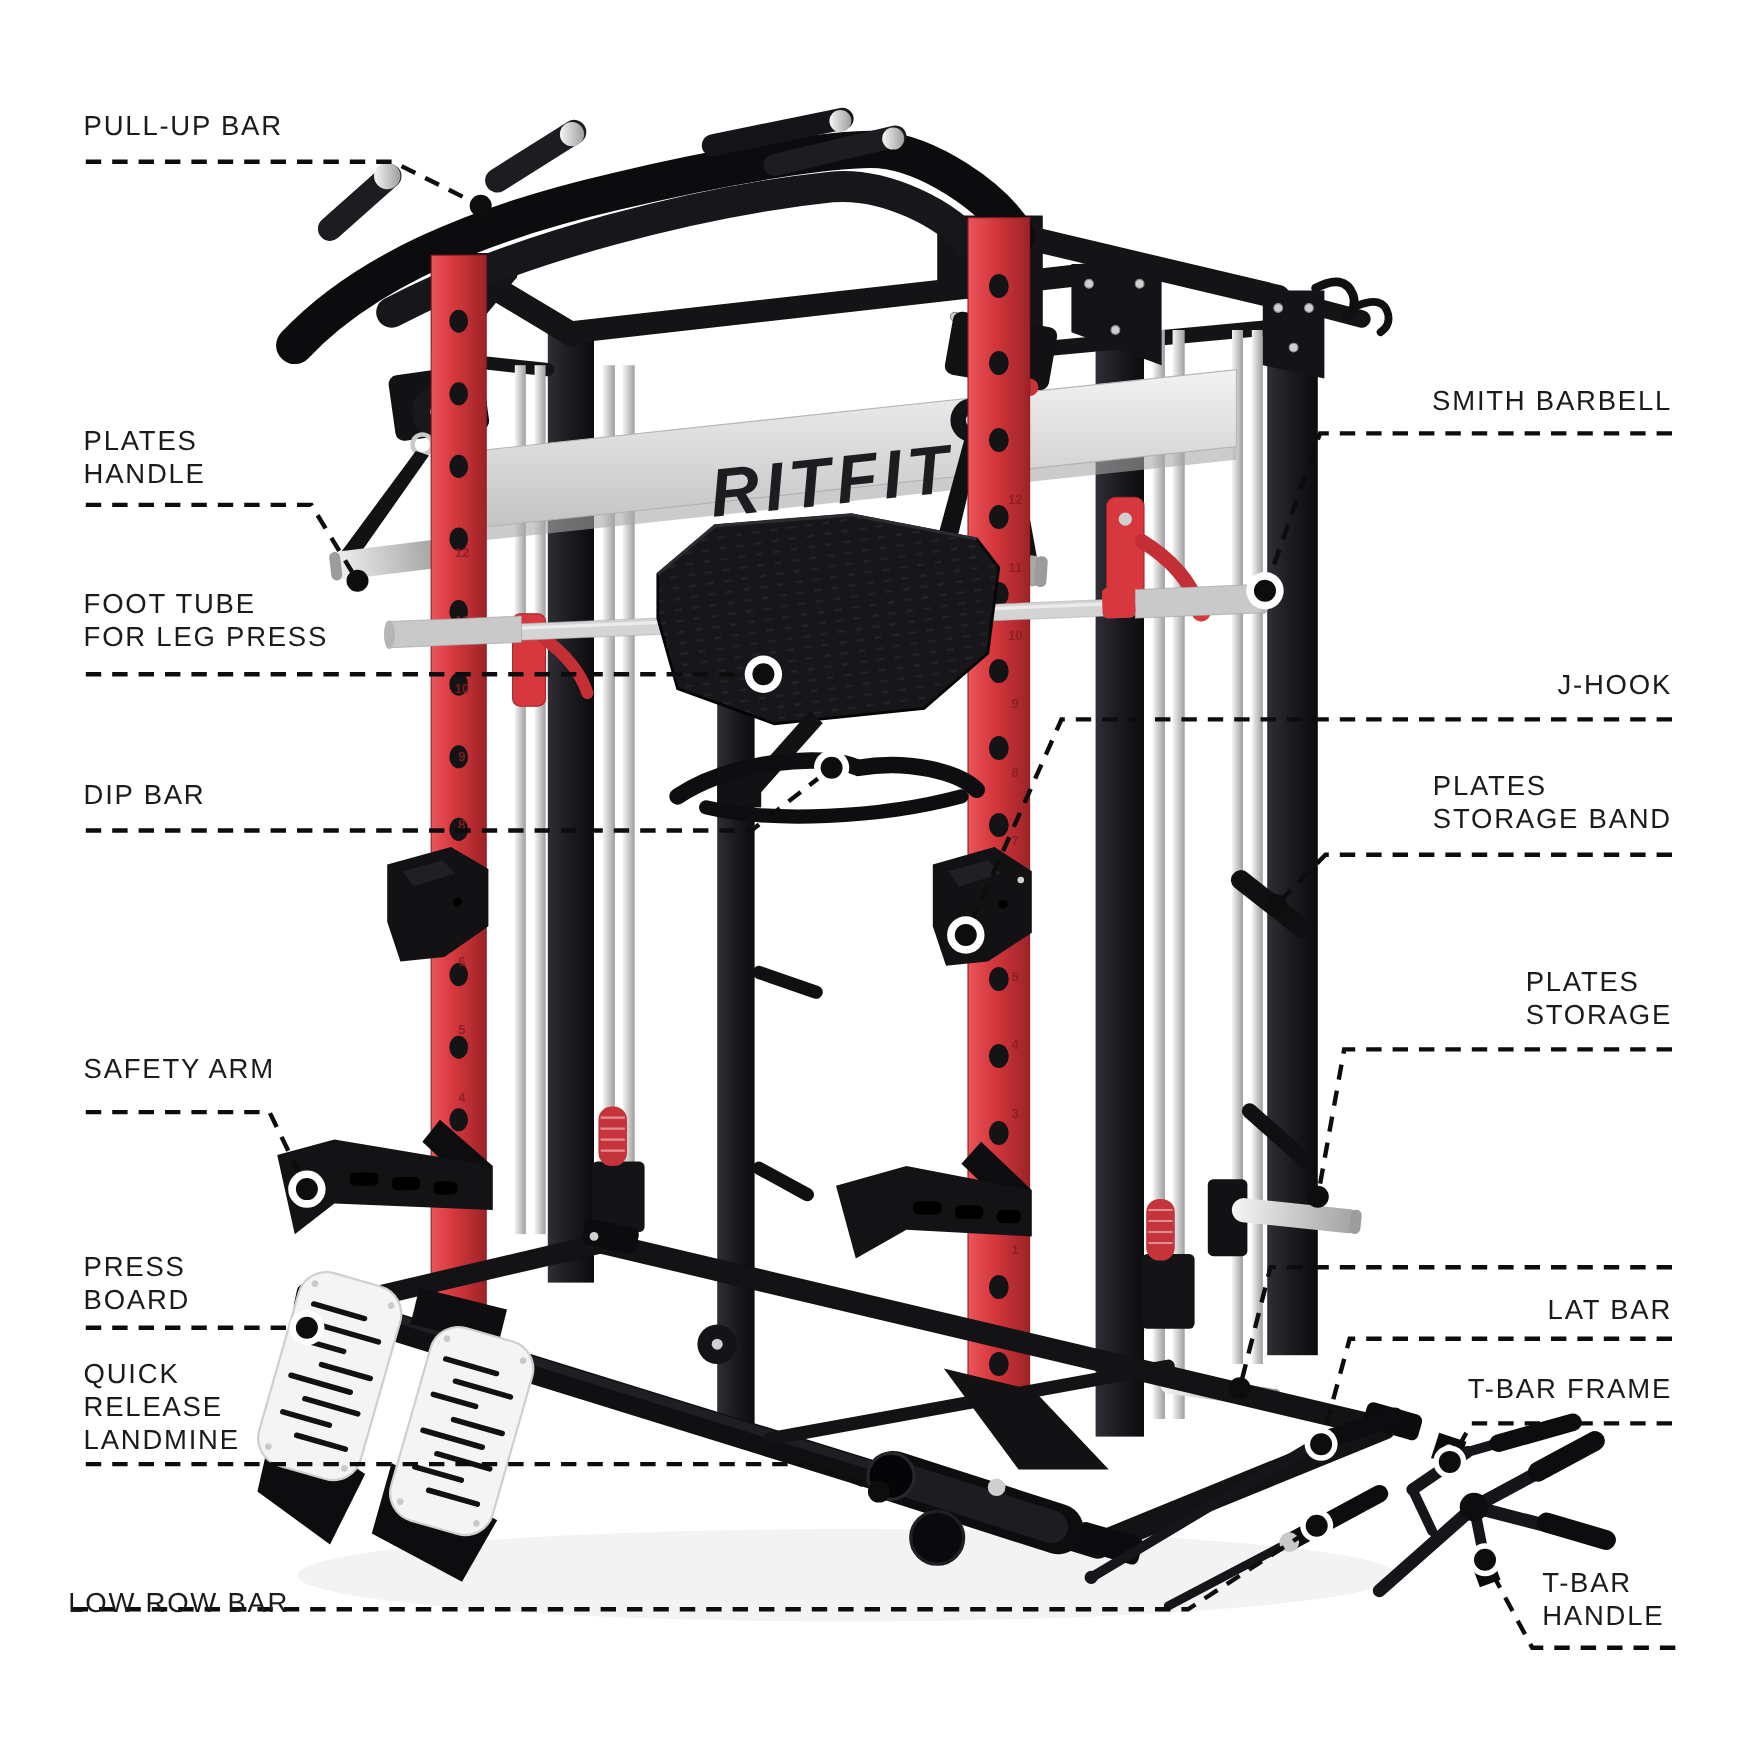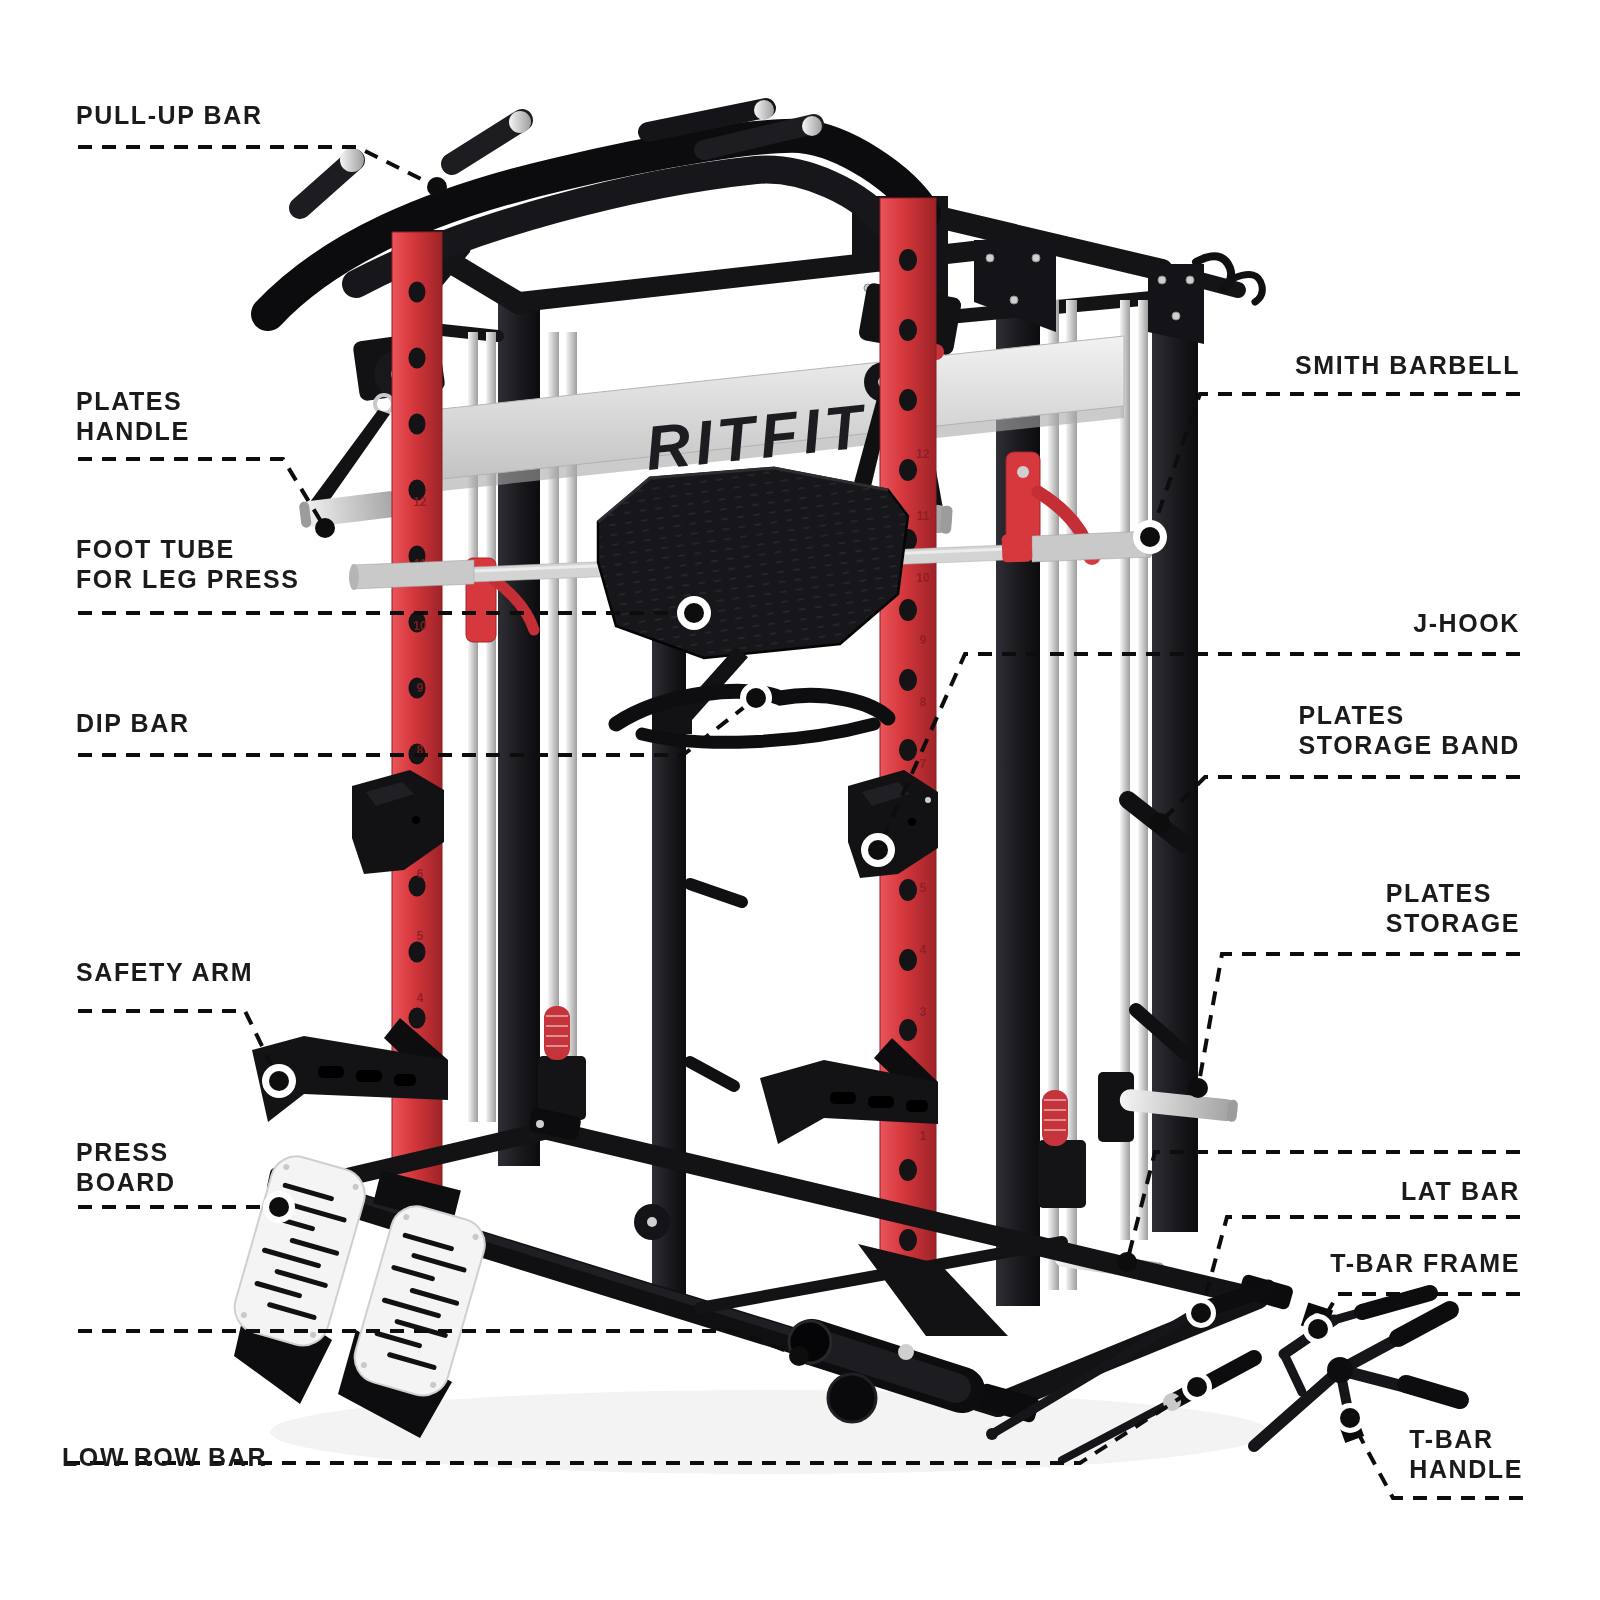--- a/index.html
+++ b/index.html
@@ -1,19 +1,19 @@
 <!DOCTYPE html>
 <html><head>
 <meta charset="utf-8">
 <style>
   html,body{margin:0;padding:0;background:#fff;}
   .stage{position:relative;width:1600px;height:1600px;background:#fff;overflow:hidden;
          font-family:"Liberation Sans",sans-serif;}
   .art{position:absolute;left:0;top:0;width:1600px;height:1600px;}
-  .label{position:absolute;font-weight:bold;font-size:25px;line-height:30px;
+  .label{position:absolute;font-weight:normal;font-size:25px;line-height:30px;
          letter-spacing:1.6px;color:#1b1b1b;white-space:nowrap;}
   .label .ln{display:block;}
   .right-label{text-align:left;}
   .brandtxt{font-family:"Liberation Sans",sans-serif;font-weight:bold;font-style:italic;
             font-size:62px;letter-spacing:5px;fill:#1d1d21;}
   .upright-num{font-family:"Liberation Sans",sans-serif;font-weight:bold;font-size:12px;
                fill:#8a1e22;text-anchor:middle;opacity:.85;}
   .leader{fill:none;stroke:#0d0d0d;stroke-width:4;stroke-dasharray:14 10;}
 </style>
 </head>
@@ -476,20 +476,25 @@
   <div class="label" style="left:76px;top:708px">
     <span class="ln">DIP BAR</span>
   </div>
   <div class="label" style="left:76px;top:957px">
     <span class="ln">SAFETY ARM</span>
   </div>
   <div class="label" style="left:76px;top:1137px">
     <span class="ln">PRESS</span>
     <span class="ln">BOARD</span>
   </div>
+  <div class="label" style="left:76px;top:1234px">
+    <span class="ln">QUICK</span>
+    <span class="ln">RELEASE</span>
+    <span class="ln">LANDMINE</span>
+  </div>
   <div class="label" style="left:62px;top:1442px">
     <span class="ln">LOW ROW BAR</span>
   </div>
 
   <div class="label right-label" style="right:80px;top:350px">
     <span class="ln">SMITH BARBELL</span>
   </div>
   <div class="label right-label" style="right:80px;top:608px">
     <span class="ln">J-HOOK</span>
   </div>
@@ -500,18 +505,18 @@
   <div class="label right-label" style="right:80px;top:878px">
     <span class="ln">PLATES</span>
     <span class="ln">STORAGE</span>
   </div>
   <div class="label right-label" style="right:80px;top:1176px">
     <span class="ln">LAT BAR</span>
   </div>
   <div class="label right-label" style="right:80px;top:1248px">
     <span class="ln">T-BAR FRAME</span>
   </div>
-  <div class="label right-label" style="right:77px;top:1424px">
+  <div class="label right-label" style="right:87px;top:1424px">
     <span class="ln">T-BAR</span>
     <span class="ln">HANDLE</span>
   </div>
 
 </div>
 
 </body></html>

